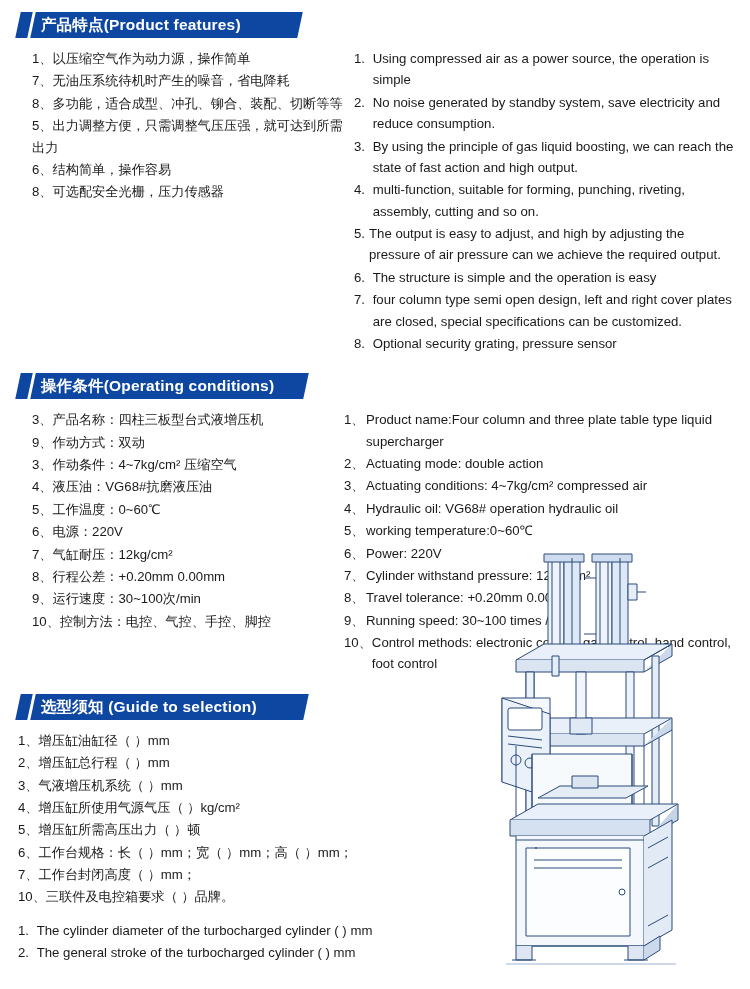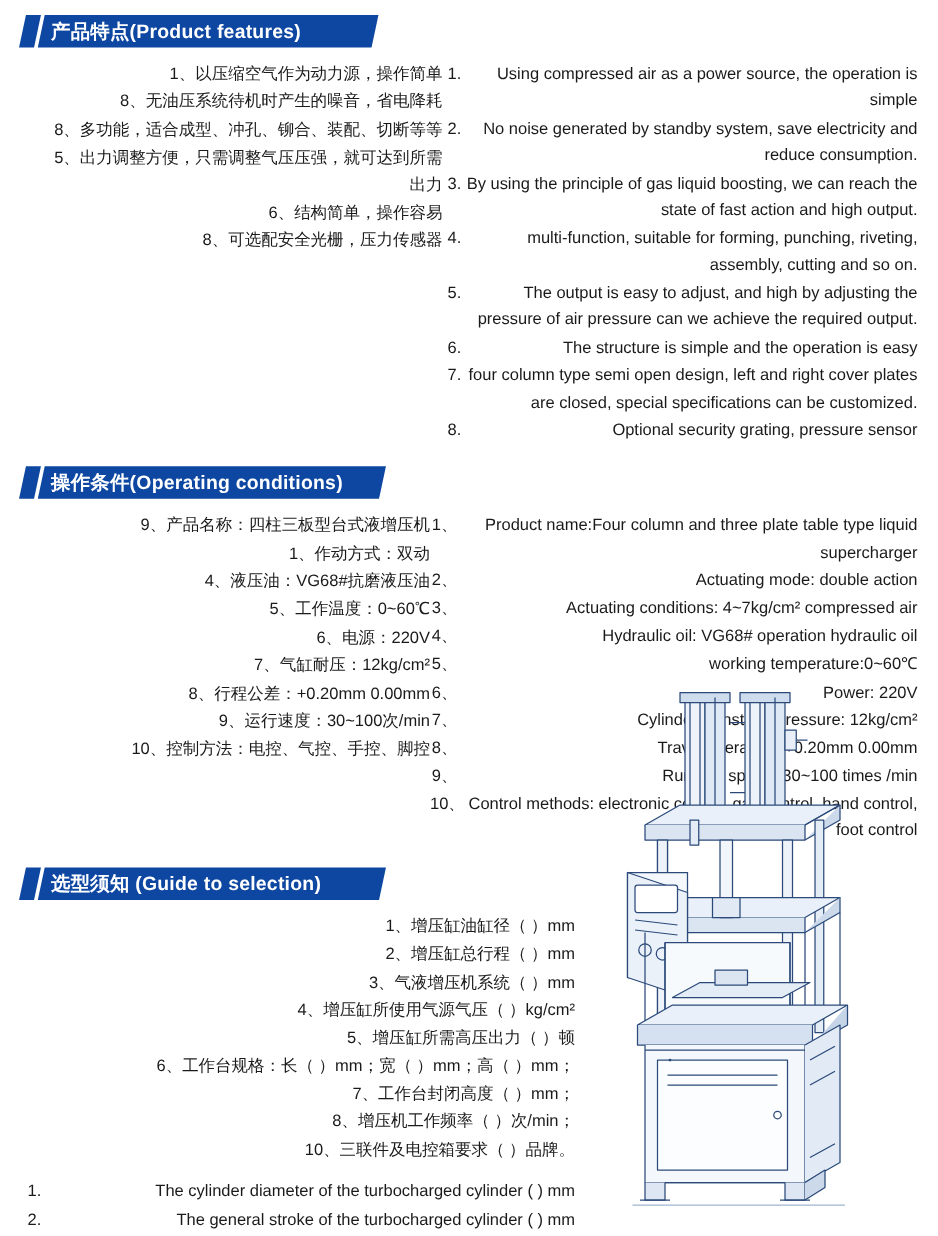--- a/index.html
+++ b/index.html
@@ -49,21 +49,21 @@
   }
 
   
   .cols {
     display: flex;
     padding: 0 14px 0 14px;
   }
   .col-cn { width: 350px; padding-left: 18px; }
   .col-en { width: 372px; }
 
-  ul.lst { list-style: none; margin: 0; padding: 0; text-align: right; }
+  ul.lst { list-style: none; margin: 0; padding: 0; }
   ul.lst li {
     font-size: 13.2px;
     line-height: 1.62;
     margin-bottom: 1px;
     display: flex;
   }
   ul.lst li .num {
     flex: 0 0 auto;
     white-space: nowrap;
   }
@@ -80,21 +80,21 @@
 
   
   #sec-operating { margin-top: 18px; }
   #sec-operating .col-cn { width: 330px; }
   #sec-operating .col-en { width: 390px; }
   #sec-operating .en li .num { min-width: 22px; }
 
   
   #sec-guide { margin-top: 18px; }
   .guide-wrap { position: relative; }
-  .guide-cn { width: 460px; padding-left: 8px; }
+  .guide-cn { width: 460px; padding-left: 18px; }
   .guide-en { width: 460px; padding-left: 18px; margin-top: 12px; }
   .guide-cn li, .guide-en li { font-size: 13.1px; line-height: 1.72; }
   .guide-en li { font-size: 12.9px; line-height: 1.78; }
 
   
   .machine {
     position: absolute;
     right: 6px;
     top: 548px;
     width: 268px;
@@ -115,21 +115,21 @@
         </div>
     </div>
 
     <div class="cols">
       <div class="col-cn">
         <ul class="lst cn">
           <li>
               <span class="txt">1、以压缩空气作为动力源，操作简单</span>
             </li>
           <li>
-              <span class="txt">8、无油压系统待机时产生的噪音，省电降耗</span>
+              <span class="txt">7、无油压系统待机时产生的噪音，省电降耗</span>
             </li>
           <li>
               <span class="txt">8、多功能，适合成型、冲孔、铆合、装配、切断等等</span>
             </li>
           <li>
               <span class="txt">5、出力调整方便，只需调整气压压强，就可达到所需出力</span>
             </li>
           <li>
               <span class="txt">6、结构简单，操作容易</span>
             </li>
@@ -161,24 +161,27 @@
       <div class="tick"></div>
       <div class="bar">
           <span>操作条件(Operating conditions)</span>
         </div>
     </div>
 
     <div class="cols">
       <div class="col-cn">
         <ul class="lst cn">
           <li>
-              <span class="txt">9、产品名称：四柱三板型台式液增压机</span>
-            </li>
-          <li>
-              <span class="txt">1、作动方式：双动</span>
+              <span class="txt">3、产品名称：四柱三板型台式液增压机</span>
+            </li>
+          <li>
+              <span class="txt">9、作动方式：双动</span>
+            </li>
+          <li>
+              <span class="txt">3、作动条件：4~7kg/cm² 压缩空气</span>
             </li>
           <li>
               <span class="txt">4、液压油：VG68#抗磨液压油</span>
             </li>
           <li>
               <span class="txt">5、工作温度：0~60℃</span>
             </li>
           <li>
               <span class="txt">6、电源：220V</span>
             </li>
@@ -267,23 +270,20 @@
               <span class="txt">4、增压缸所使用气源气压（  ）kg/cm²</span>
             </li>
           <li>
               <span class="txt">5、增压缸所需高压出力（  ）顿</span>
             </li>
           <li>
               <span class="txt">6、工作台规格：长（  ）mm；宽（  ）mm；高（  ）mm；</span>
             </li>
           <li>
               <span class="txt">7、工作台封闭高度（  ）mm；</span>
-            </li>
-          <li>
-              <span class="txt">8、增压机工作频率（  ）次/min；</span>
             </li>
           <li>
               <span class="txt">10、三联件及电控箱要求（  ）品牌。</span>
             </li>
         </ul>
       </div>
 
       <div class="guide-en">
         <ul class="lst en">
           <li><span class="num">1.</span>&nbsp;<span class="txt">The cylinder diameter of the turbocharged cylinder (  ) mm</span></li>

